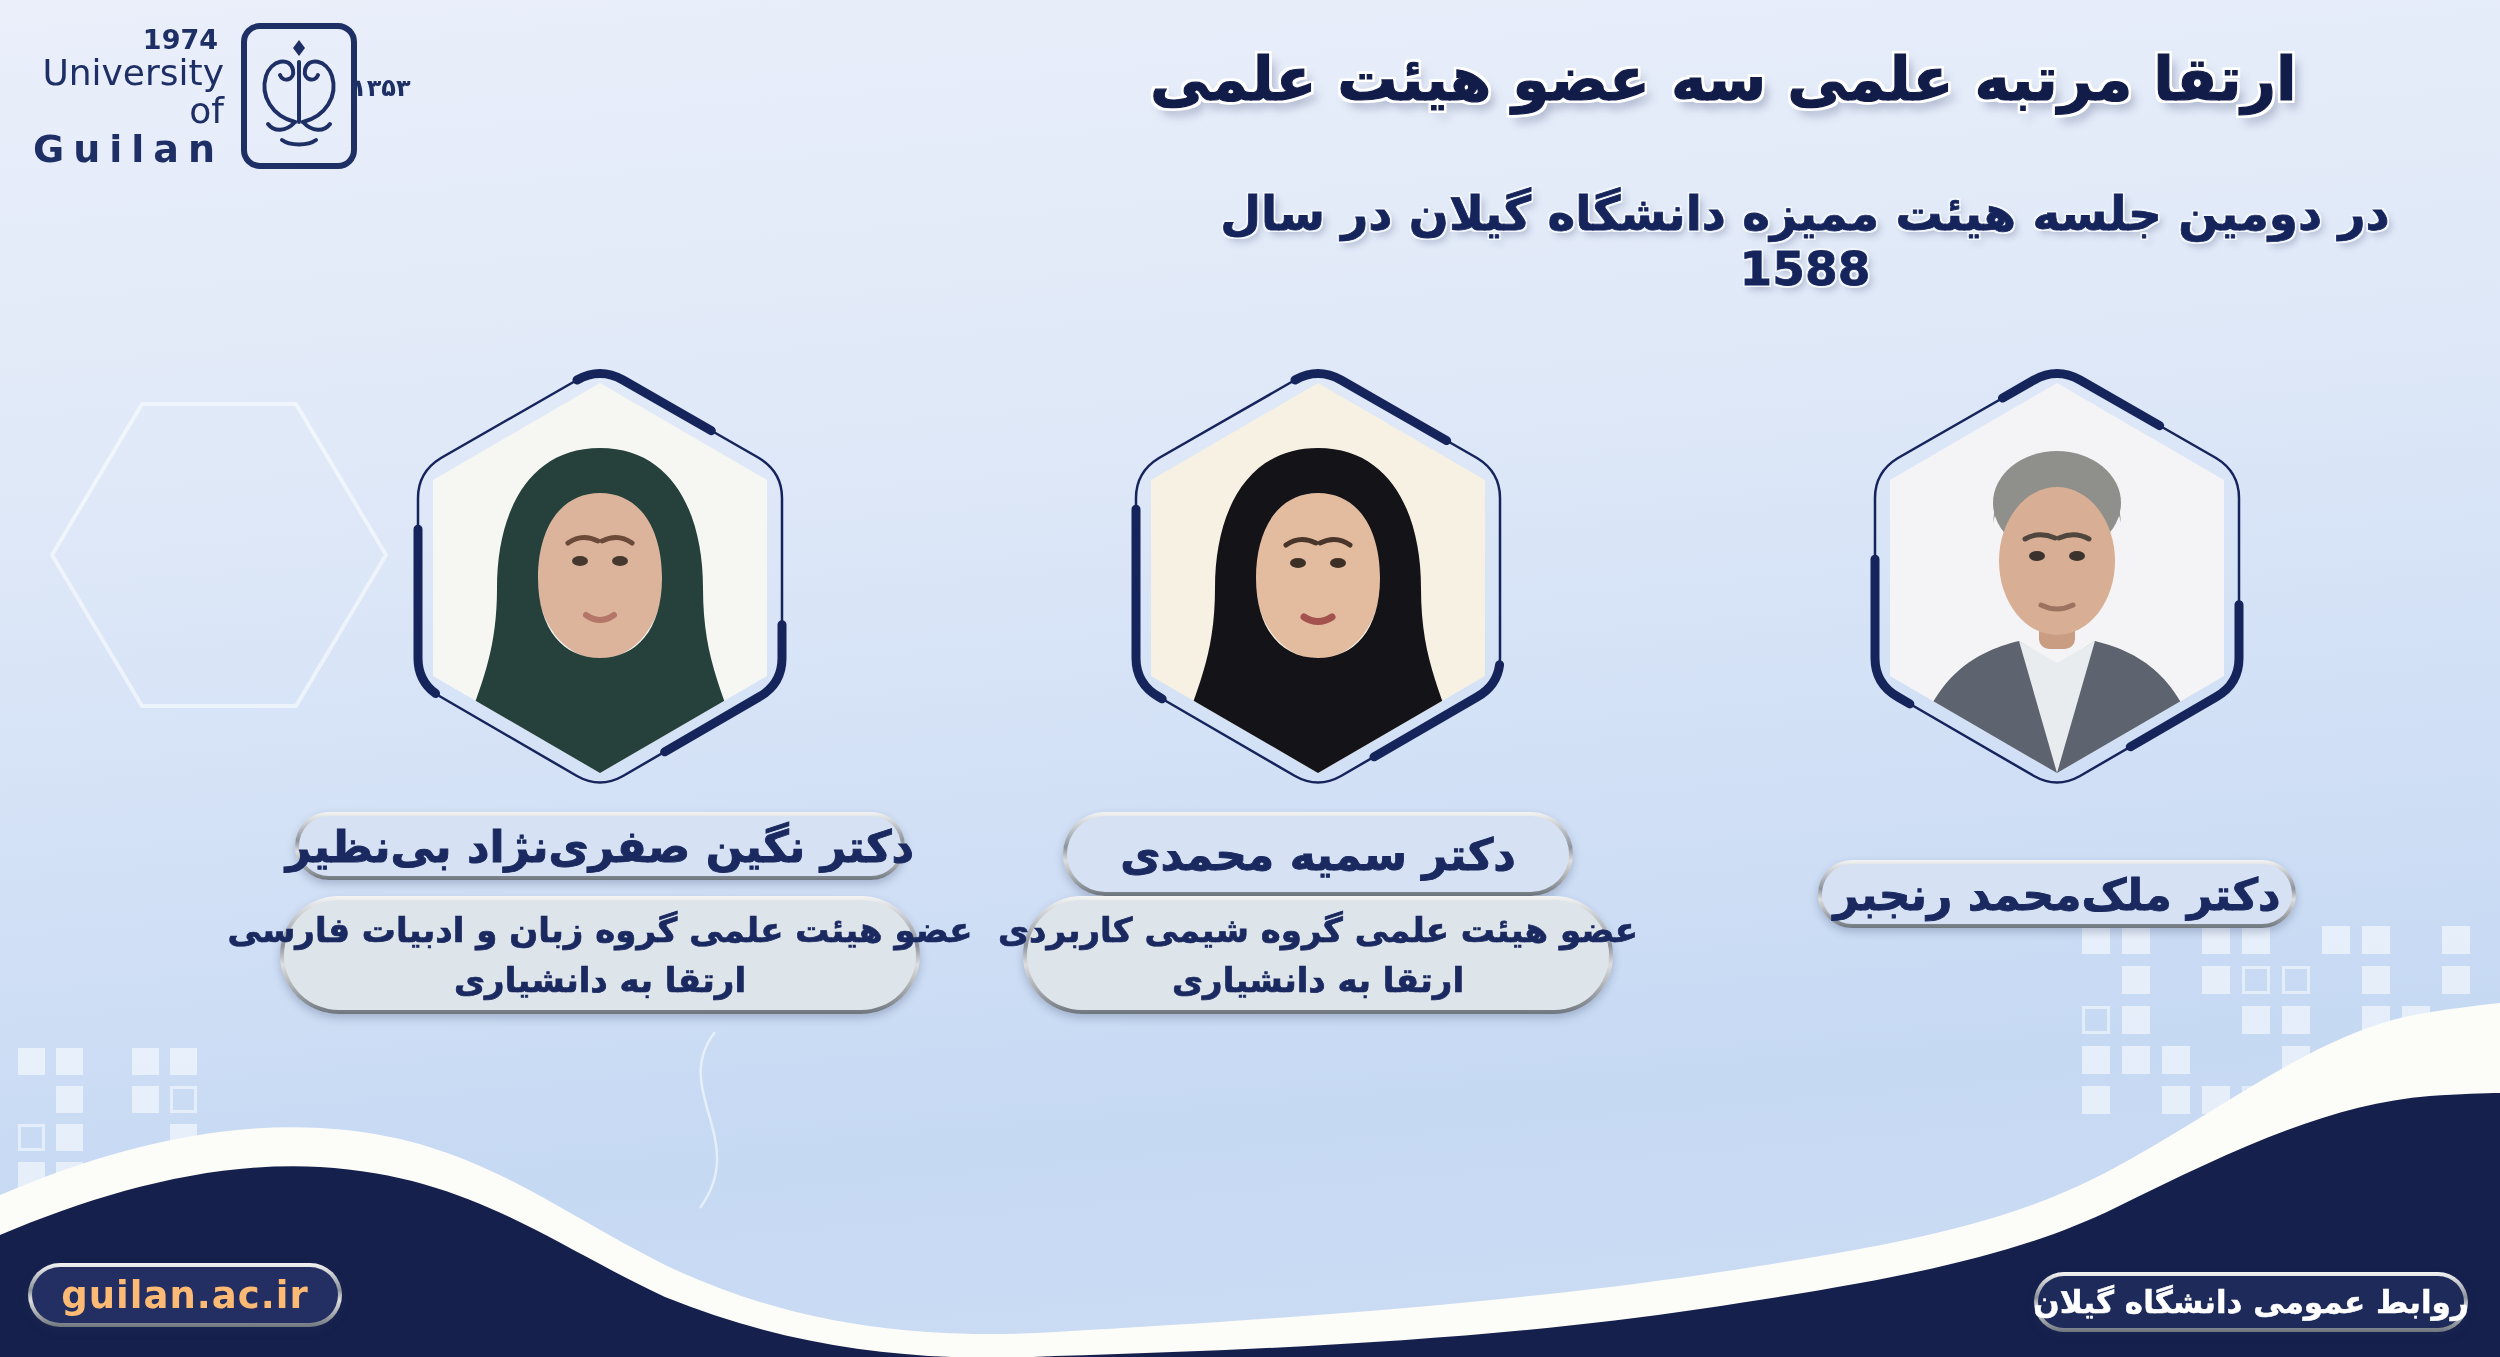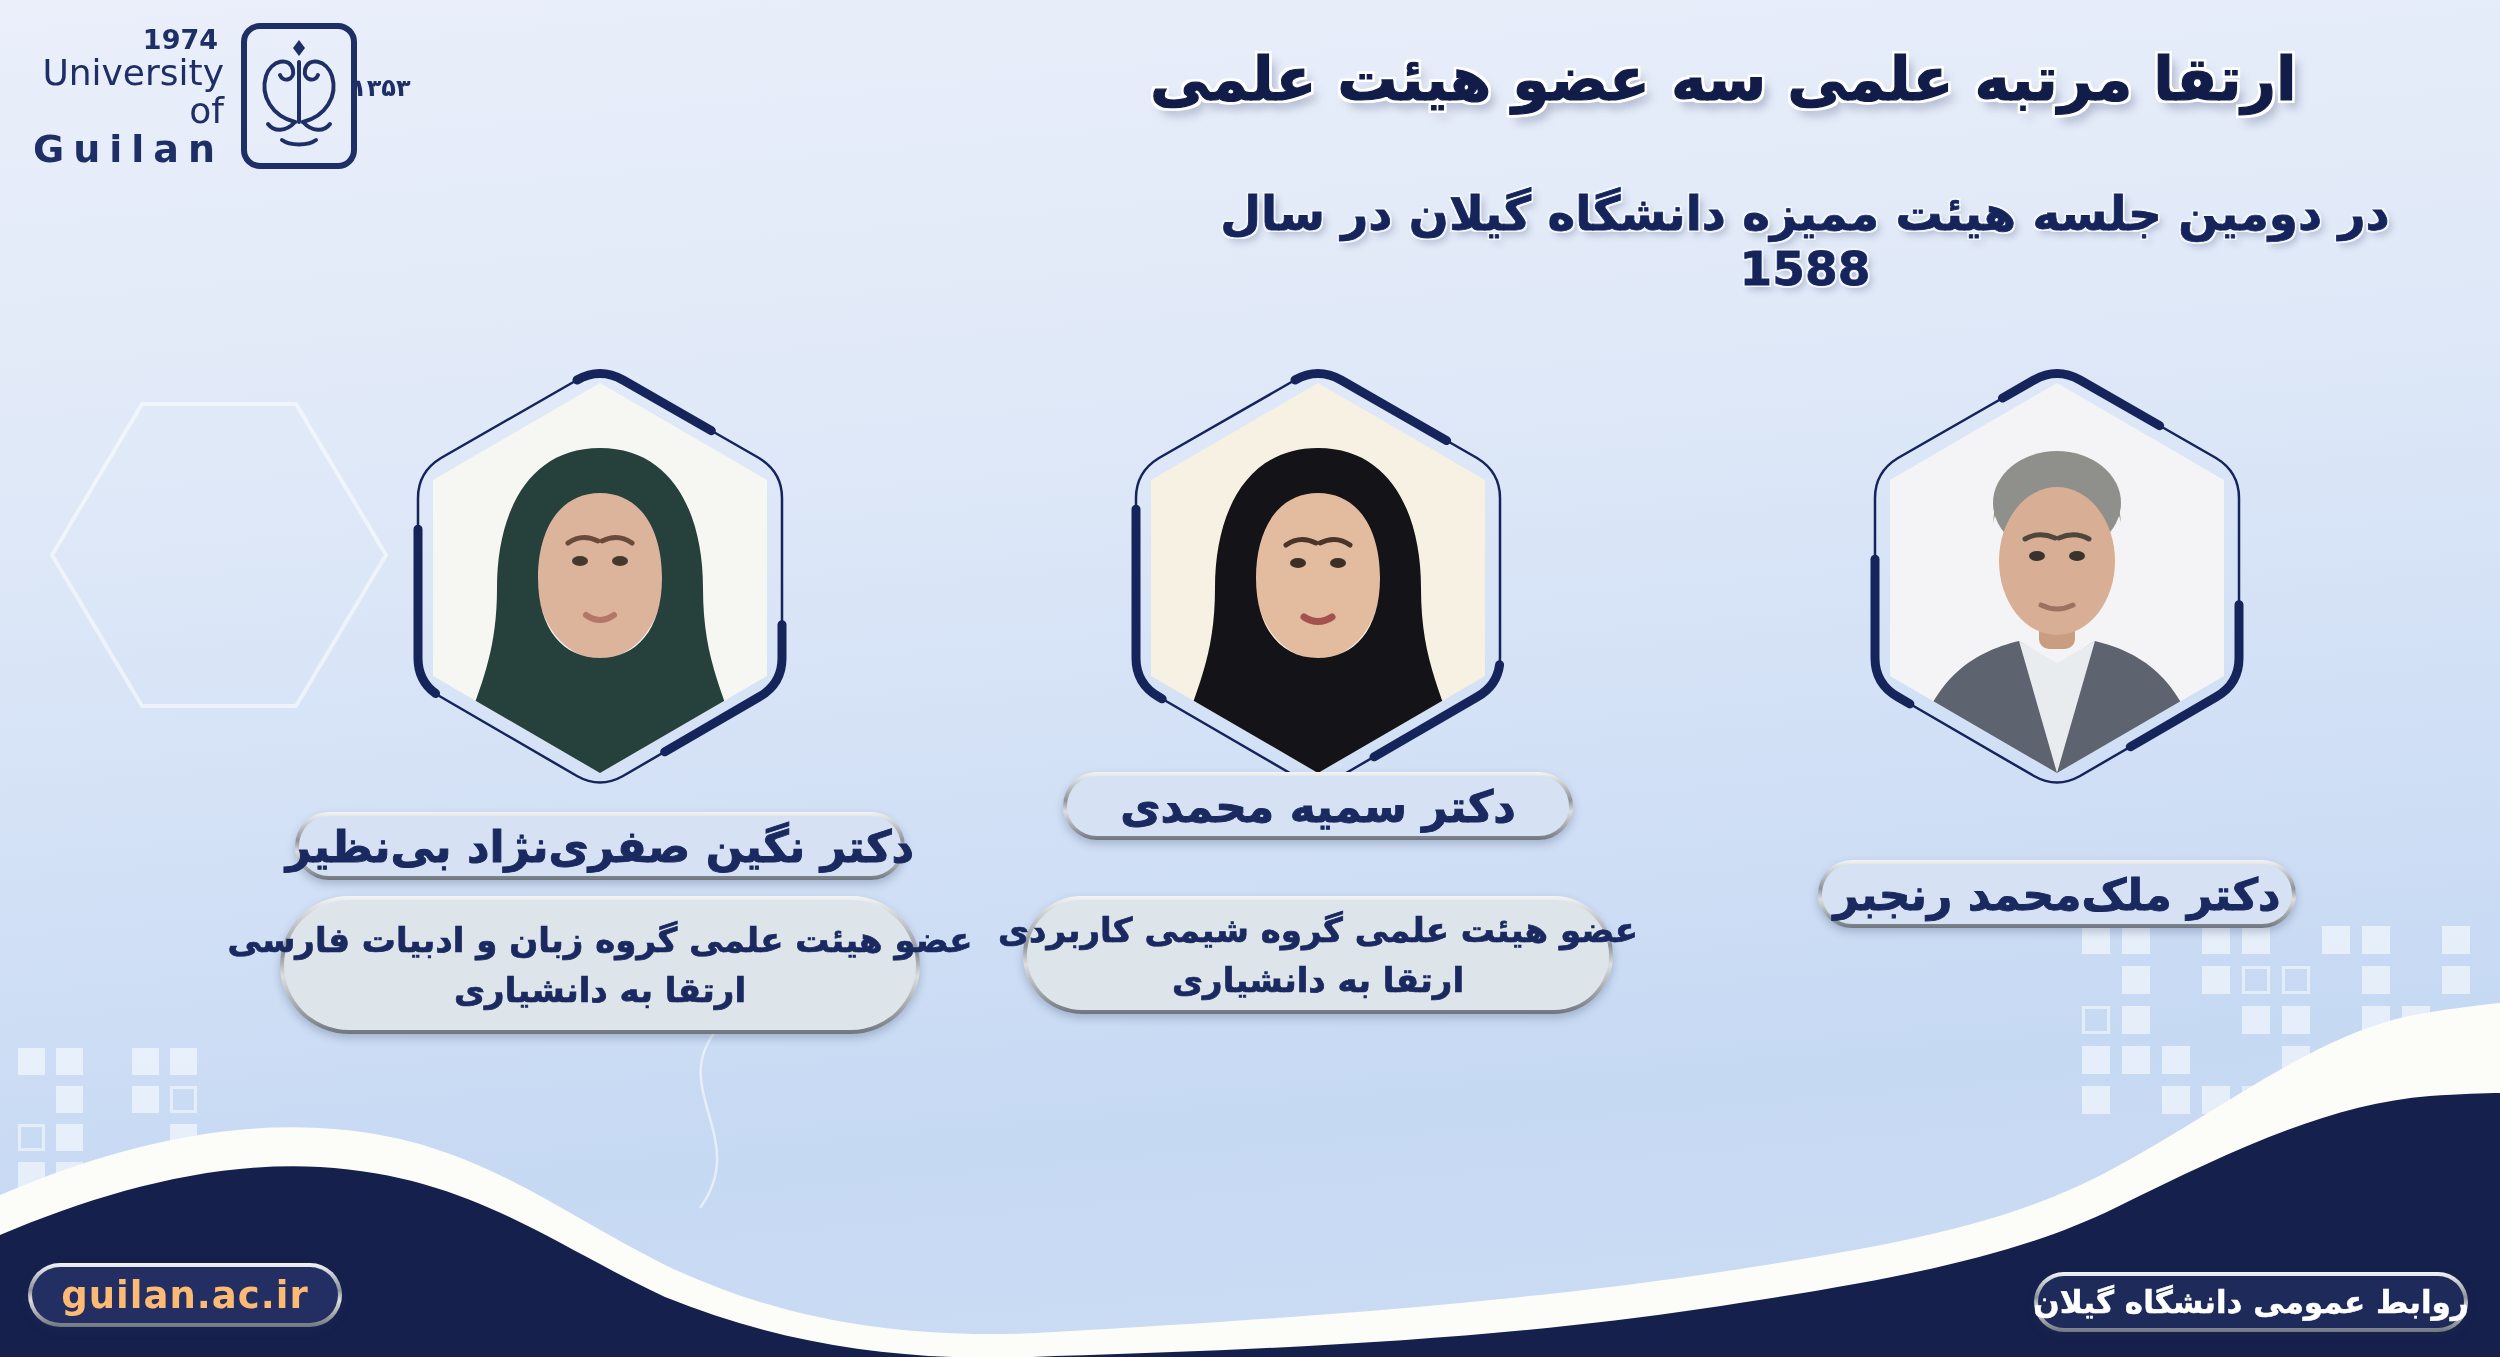--- a/index.html
+++ b/index.html
@@ -184,21 +184,21 @@
       <path d="M186,262 q14,10 28,0" stroke="#b5766a" stroke-width="6" fill="none" stroke-linecap="round"></path>
       <path fill-rule="evenodd" fill="#26403c" d="M200,95 C128,95 97,160 97,235 C97,315 72,345 52,420 L348,420 C328,345 303,315 303,235 C303,160 272,95 200,95 Z
            M200,140 C160,140 138,176 138,225 C138,277 164,305 200,305 C236,305 262,277 262,225 C262,176 240,140 200,140 Z"></path>
     </g>
   </svg>
   <div class="abs pill name" style="left:295px;top:812px;width:610px;height:68px;box-sizing:border-box;">
     <div class="pill-in">
         <span class="name-text">دکتر نگین صفری‌نژاد بی‌نظیر</span>
       </div>
   </div>
-  <div class="abs pill desc" style="left:280px;top:896px;width:640px;height:138px;box-sizing:border-box;">
+  <div class="abs pill desc" style="left:280px;top:896px;width:640px;height:118px;box-sizing:border-box;">
     <div class="pill-in">
       <span class="desc-line">عضو هیئت علمی گروه زبان و ادبیات فارسی</span>
       <span class="desc-line">ارتقا به دانشیاری</span>
     </div>
   </div>
 
   <svg class="abs" style="left:1118px;top:352px;" width="400" height="452" viewBox="0 0 400 450">
     <defs>
         <clipPath id="hexclip2">
           <polygon points="200,30 367,127 367,323 200,420 33,323 33,127"></polygon>
@@ -211,21 +211,21 @@
       <ellipse cx="200" cy="222" rx="64" ry="84" fill="#e3bb9f"></ellipse>
       <path d="M168,192 q14,-10 30,-2 M232,192 q-14,-10 -30,-2" stroke="#4a352a" stroke-width="5" fill="none" stroke-linecap="round"></path>
       <ellipse cx="180" cy="210" rx="8" ry="5" fill="#3c2f26"></ellipse>
         <ellipse cx="220" cy="210" rx="8" ry="5" fill="#3c2f26"></ellipse>
       <path d="M186,264 q14,9 28,0" stroke="#a4524e" stroke-width="7" fill="none" stroke-linecap="round"></path>
       <path d="M165,146 C178,132 222,132 235,146 C222,126 178,126 165,146 Z" fill="#57392a"></path>
       <path fill-rule="evenodd" fill="#141318" d="M200,95 C128,95 97,160 97,235 C97,315 72,345 52,420 L348,420 C328,345 303,315 303,235 C303,160 272,95 200,95 Z
            M200,140 C160,140 138,176 138,225 C138,277 164,305 200,305 C236,305 262,277 262,225 C262,176 240,140 200,140 Z"></path>
     </g>
   </svg>
-  <div class="abs pill name" style="left:1063px;top:772px;width:510px;height:68px;box-sizing:border-box;">
+  <div class="abs pill name" style="left:1063px;top:812px;width:510px;height:84px;box-sizing:border-box;">
     <div class="pill-in">
         <span class="name-text">دکتر سمیه محمدی</span>
       </div>
   </div>
   <div class="abs pill desc" style="left:1023px;top:896px;width:590px;height:118px;box-sizing:border-box;">
     <div class="pill-in">
       <span class="desc-line">عضو هیئت علمی گروه شیمی کاربردی</span>
       <span class="desc-line">ارتقا به دانشیاری</span>
     </div>
   </div>

